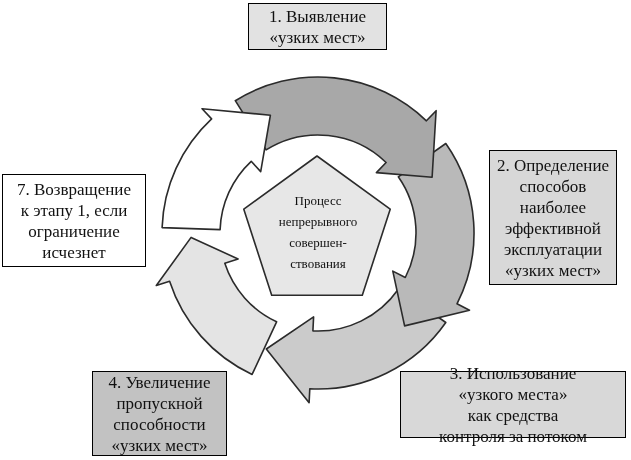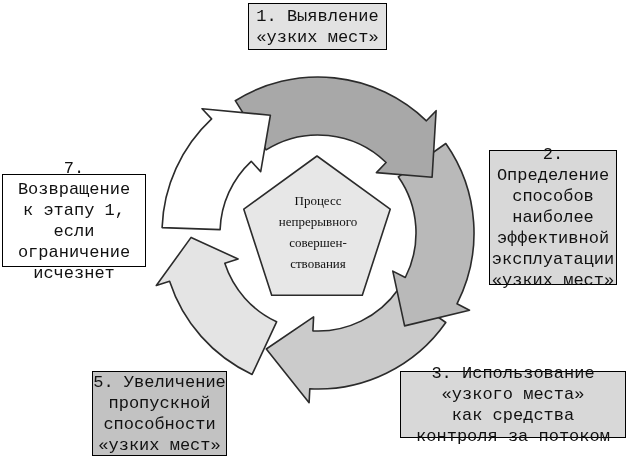--- a/index.html
+++ b/index.html
@@ -21,21 +21,20 @@
     position: absolute;
     box-sizing: border-box;
     border: 1.5px solid #000;
     display: flex;
     align-items: center;
     justify-content: center;
     text-align: center;
     white-space: pre-line;
     font-size: 17px;
     line-height: 21px;
-    font-family: Liberation Mono, monospace;
   }
   .box1 { left: 248px; top: 3px;   width: 139px; height: 47px; }
   .box2 { left: 489px; top: 150px; width: 128px; height: 135px; }
   .box3 { left: 400px; top: 371px; width: 226px; height: 67px; }
   .box4 { left: 92px;  top: 371px; width: 135px; height: 85px; }
   .box5 { left: 2px;   top: 174px; width: 144px; height: 93px; }
   .center-label {
     position: absolute;
     left: 240px; top: 182px; width: 156px; height: 100px;
     display: flex;
@@ -75,21 +74,21 @@
 наиболее
 эффективной
 эксплуатации
 «узких мест»</div>
 
   <div class="box box3" style="background: rgb(216, 216, 216);">3. Использование
 «узкого места»
 как средства
 контроля за потоком</div>
 
-  <div class="box box4" style="background: rgb(194, 194, 194);">5. Увеличение
+  <div class="box box4" style="background: rgb(194, 194, 194);">4. Увеличение
 пропускной
 способности
 «узких мест»</div>
 
   <div class="box box5" style="background: rgb(255, 255, 255);">7. Возвращение
 к этапу 1, если
 ограничение
 исчезнет</div>
 
 </div>

